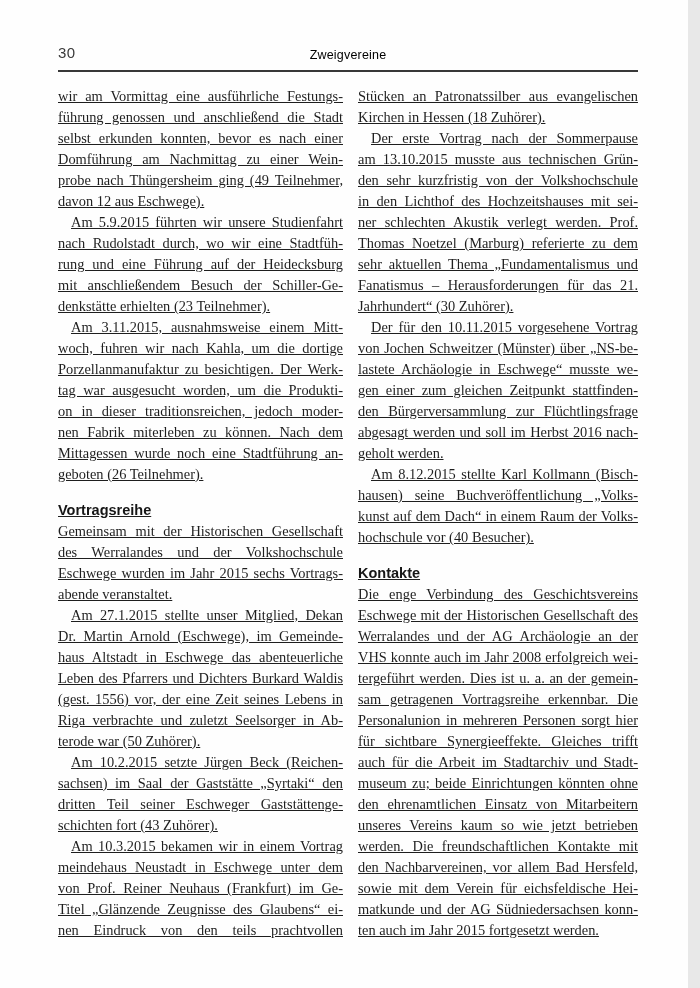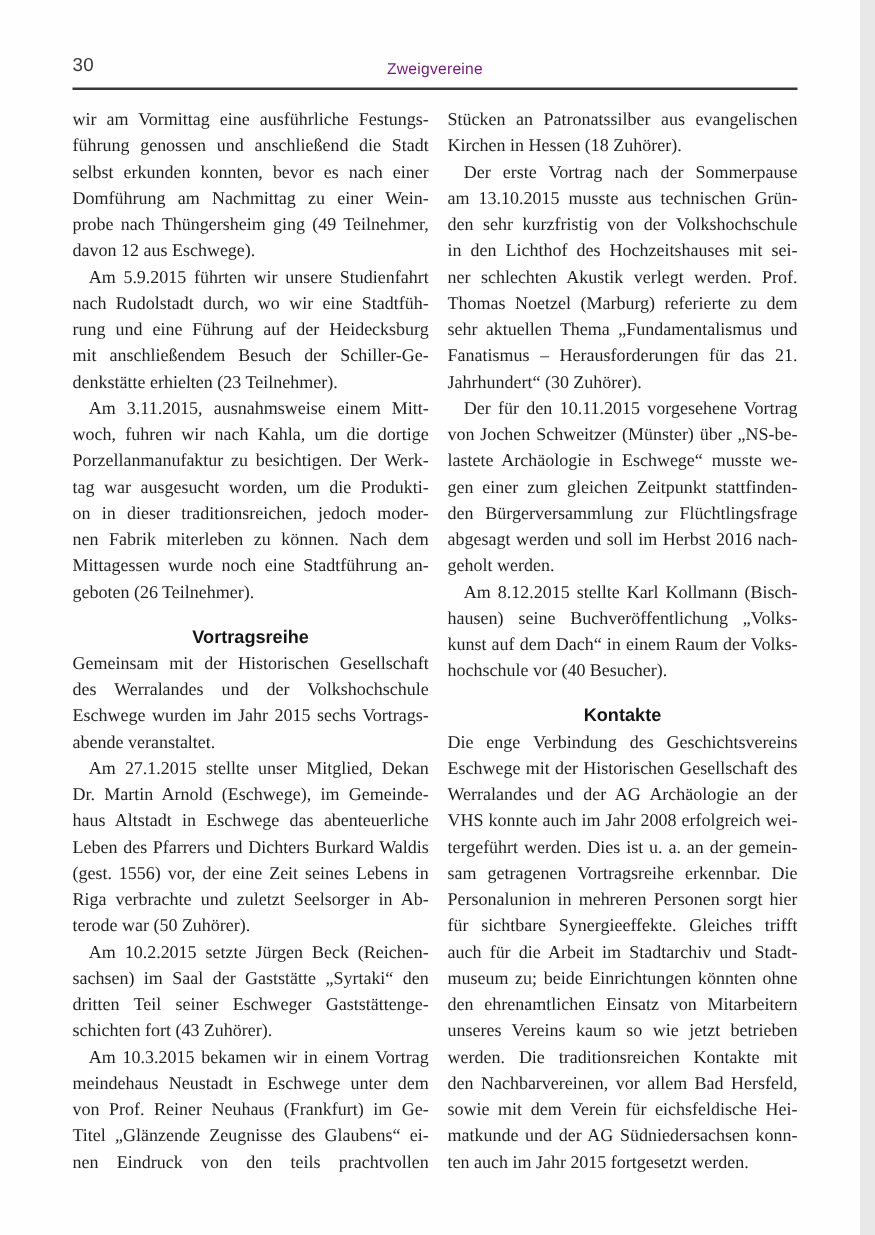--- a/index.html
+++ b/index.html
@@ -15,51 +15,50 @@
   .header { position: absolute; left: 58px; top: 44px; width: 580px; height: 20px; }
   .page-number {
     position: absolute; left: 0; top: 0;
     font-family: "Liberation Sans", "DejaVu Sans", sans-serif;
     font-size: 15px; color: #3a3a3a; letter-spacing: 0.3px;
   }
   .running-head {
     position: absolute; left: 0; right: 0; top: 4px;
     text-align: center;
     font-family: "Liberation Sans", "DejaVu Sans", sans-serif;
-    font-size: 12.5px; color: #701a75; letter-spacing: 0.2px;
+    font-size: 12.5px; color: #000000; letter-spacing: 0.2px;
   }
   .rule {
     position: absolute; left: 58px; top: 70px;
     width: 580px; height: 1.5px; background: #383838;
   }
   .columns {
     position: absolute; left: 58px; top: 86px; width: 580px;
     display: flex; gap: 15px;
   }
-  .col { width: 285px; }
+  .col { width: 285px; text-decoration: underline; }
   .col.right { width: 280px; }
   .para { margin: 0; }
   .line {
     font-size: 14.4px;
     line-height: 21px;
     text-align: justify;
     text-align-last: justify;
     white-space: normal;
     overflow: hidden;
   }
   .line.last { text-align-last: left; }
   .line.indent { padding-left: 13px; }
   .subhead {
     font-family: "Liberation Sans", "DejaVu Sans", sans-serif;
     font-weight: 700;
     font-size: 14.5px;
     line-height: 21px;
     margin: 15px 0 0 0;
     color: #161616;
-    text-align: center;
   }
 </style>
 </head>
 <body>
 
 <div class="page">
   <div class="header">
     <span class="page-number">30</span>
     <span class="running-head">Zweigvereine</span>
   </div>
@@ -159,21 +158,21 @@
           <div class="line">Werralandes und der AG Archäologie an der</div>
           <div class="line">VHS konnte auch im Jahr 2008 erfolgreich wei-</div>
           <div class="line">tergeführt werden. Dies ist u. a. an der gemein-</div>
           <div class="line">sam getragenen Vortragsreihe erkennbar. Die</div>
           <div class="line">Personalunion in mehreren Personen sorgt hier</div>
           <div class="line">für sichtbare Synergieeffekte. Gleiches trifft</div>
           <div class="line">auch für die Arbeit im Stadtarchiv und Stadt-</div>
           <div class="line">museum zu; beide Einrichtungen könnten ohne</div>
           <div class="line">den ehrenamtlichen Einsatz von Mitarbeitern</div>
           <div class="line">unseres Vereins kaum so wie jetzt betrieben</div>
-          <div class="line">werden. Die traditionsreichen Kontakte mit</div>
+          <div class="line">werden. Die freundschaftlichen Kontakte mit</div>
           <div class="line">den Nachbarvereinen, vor allem Bad Hersfeld,</div>
           <div class="line">sowie mit dem Verein für eichsfeldische Hei-</div>
           <div class="line">matkunde und der AG Südniedersachsen konn-</div>
           <div class="line last">ten auch im Jahr 2015 fortgesetzt werden.</div>
         </div>
       </section>
   </div>
 </div>
 
 </body></html>

